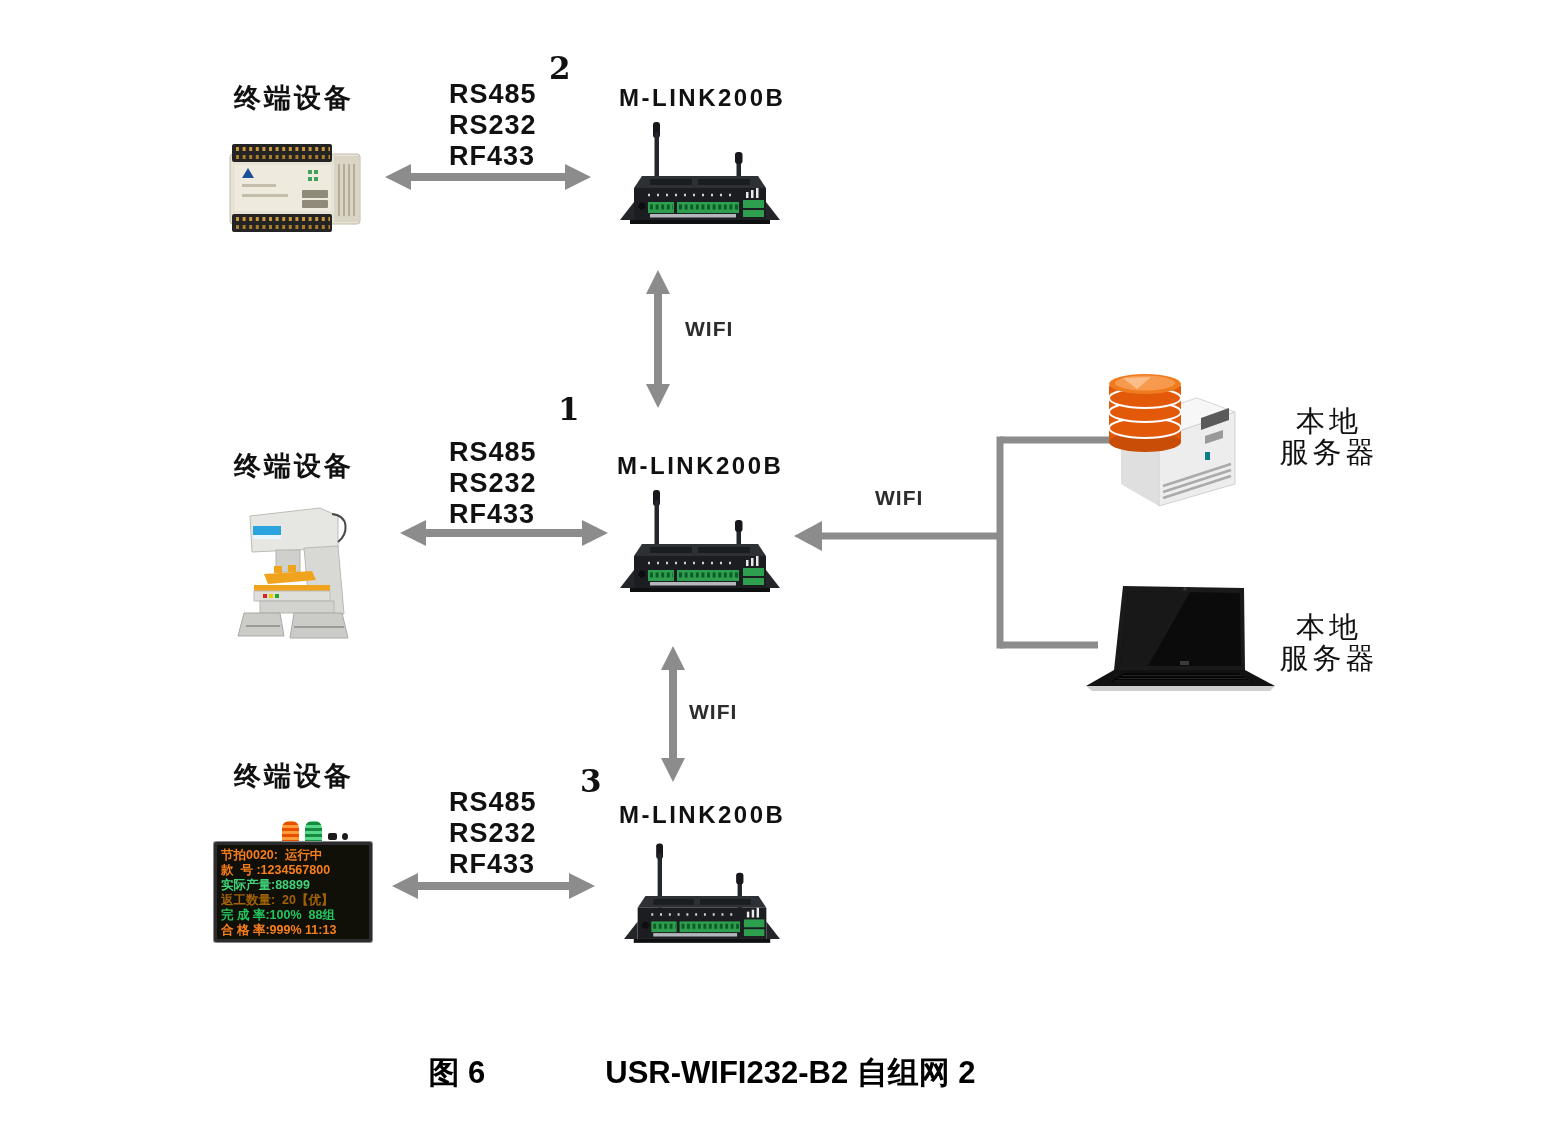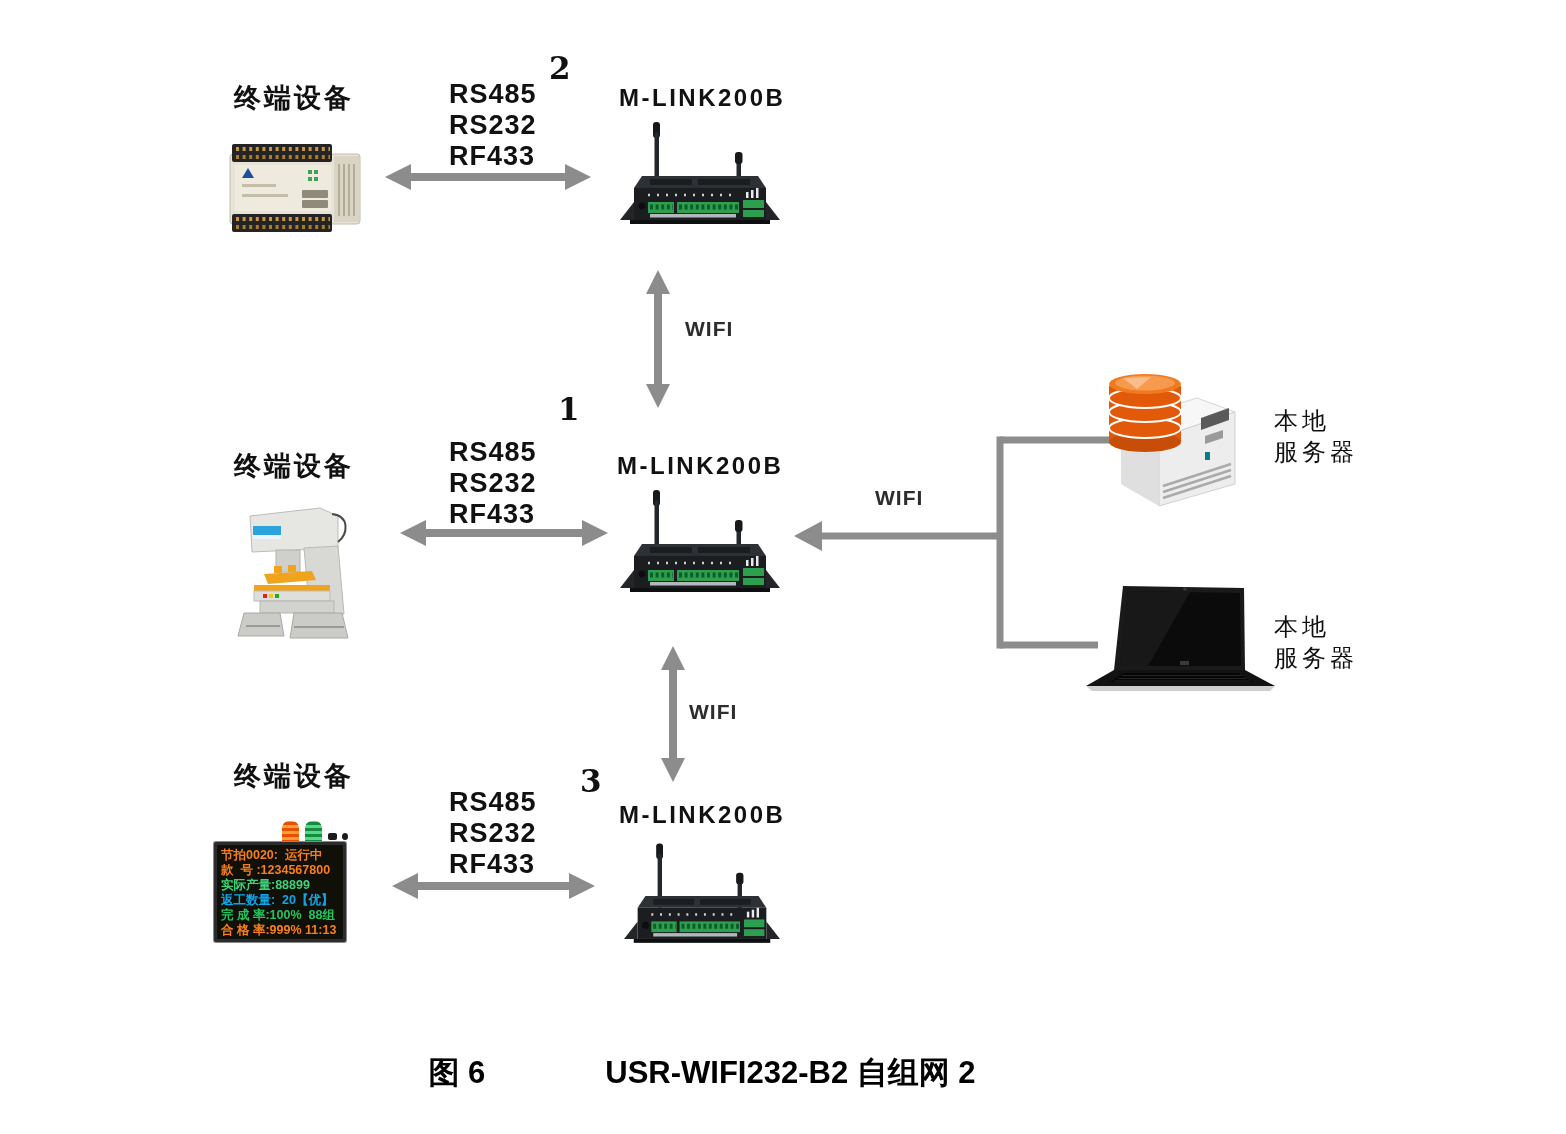--- a/index.html
+++ b/index.html
@@ -6,31 +6,31 @@
   .stage{
     position:relative;width:1566px;height:1134px;background:#ffffff;
     font-family:"Liberation Sans","DejaVu Sans",sans-serif;overflow:hidden;margin-left:8px;
   }
   .abs{position:absolute;}
   .cn-label{font-size:27px;font-weight:600;letter-spacing:3px;color:#111;white-space:nowrap;}
   .serial-block{font-size:27px;font-weight:700;letter-spacing:1px;line-height:31px;color:#111;white-space:pre;}
   .mlink-label{font-size:24px;font-weight:600;letter-spacing:2.5px;color:#111;white-space:nowrap;}
   .wifi-label{font-size:21px;font-weight:600;color:#2d2d2d;letter-spacing:1px;}
   .seq-num{font-family:"DejaVu Serif","Liberation Serif",serif;font-size:31px;font-weight:bold;color:#111;}
-  .server-label{font-family:"DejaVu Serif","Liberation Serif",serif;font-size:24px;line-height:31px;
-    letter-spacing:4px;color:#111;text-align:left;width:110px;}
+  .server-label{font-family:"DejaVu Serif","Liberation Serif",serif;font-size:29px;line-height:31px;
+    letter-spacing:4px;color:#111;text-align:center;width:110px;}
   .caption-wrap{left:0;top:1052px;width:1388px;display:flex;justify-content:center;gap:120px;
     font-size:31px;font-weight:bold;color:#000;}
   
   .led-unit{left:202px;top:818px;width:166px;height:126px;}
   .beacon{position:absolute;top:3px;width:17px;height:22px;border-radius:7px 7px 2px 2px;}
   .beacon.orange{left:72px;background:repeating-linear-gradient(0deg,#e85000 0 3px,#ff9d3c 3px 6px);}
   .beacon.green{left:95px;background:repeating-linear-gradient(0deg,#168a3e 0 3px,#56d98a 3px 6px);}
   .beacon-knob{position:absolute;top:15px;background:#1b1b1b;border-radius:2px;}
-  .led-board{position:absolute;left:4px;top:24px;width:132px;height:100px;background:#101008;
+  .led-board{position:absolute;left:4px;top:24px;width:158px;height:100px;background:#101008;
     border:3px solid #2c2c2e;box-shadow:0 0 0 1px #8a8a8a;border-radius:2px;box-sizing:border-box;
     padding:3px 4px;display:flex;flex-direction:column;justify-content:space-between;}
   .led-row{font-size:12.5px;font-weight:bold;line-height:15px;white-space:pre;letter-spacing:0;}
 </style>
 </head>
 <body>
 
 <div class="stage">
 
   <div class="abs cn-label" style="left:226px;top:80px;">终端设备</div>
@@ -254,21 +254,21 @@
 
   <div class="abs led-unit">
     <div class="beacon orange"></div>
     <div class="beacon green"></div>
     <div class="beacon-knob" style="left:118px;width:9px;height:7px;"></div>
     <div class="beacon-knob" style="left:132px;width:6px;height:7px;border-radius:50%;"></div>
     <div class="led-board">
       <div class="led-row" style="color: rgb(248, 126, 27);">节拍0020:  运行中</div>
       <div class="led-row" style="color: rgb(248, 126, 27);">款  号 :1234567800</div>
       <div class="led-row" style="color: rgb(63, 211, 121);">实际产量:88899</div>
-      <div class="led-row" style="color: #0ea5e9;">返工数量:  20【优】</div>
+      <div class="led-row" style="color: #a16207;">返工数量:  20【优】</div>
       <div class="led-row" style="color: #22c55e;">完 成 率:100%  88组</div>
       <div class="led-row" style="color: rgb(248, 126, 27);">合 格 率:999% 11:13</div>
     </div>
   </div>
 
   <div class="abs serial-block" style="left:441px;top:787px;"><span>RS485</span><br><span>RS232</span><br><span>RF433</span></div>
 
   <svg class="abs" style="left:384px;top:871px;" width="203" height="30" viewBox="0 0 203 30">
     <g fill="#8c8c8c">
         <polygon points="0,15 26,2 26,28"></polygon>

